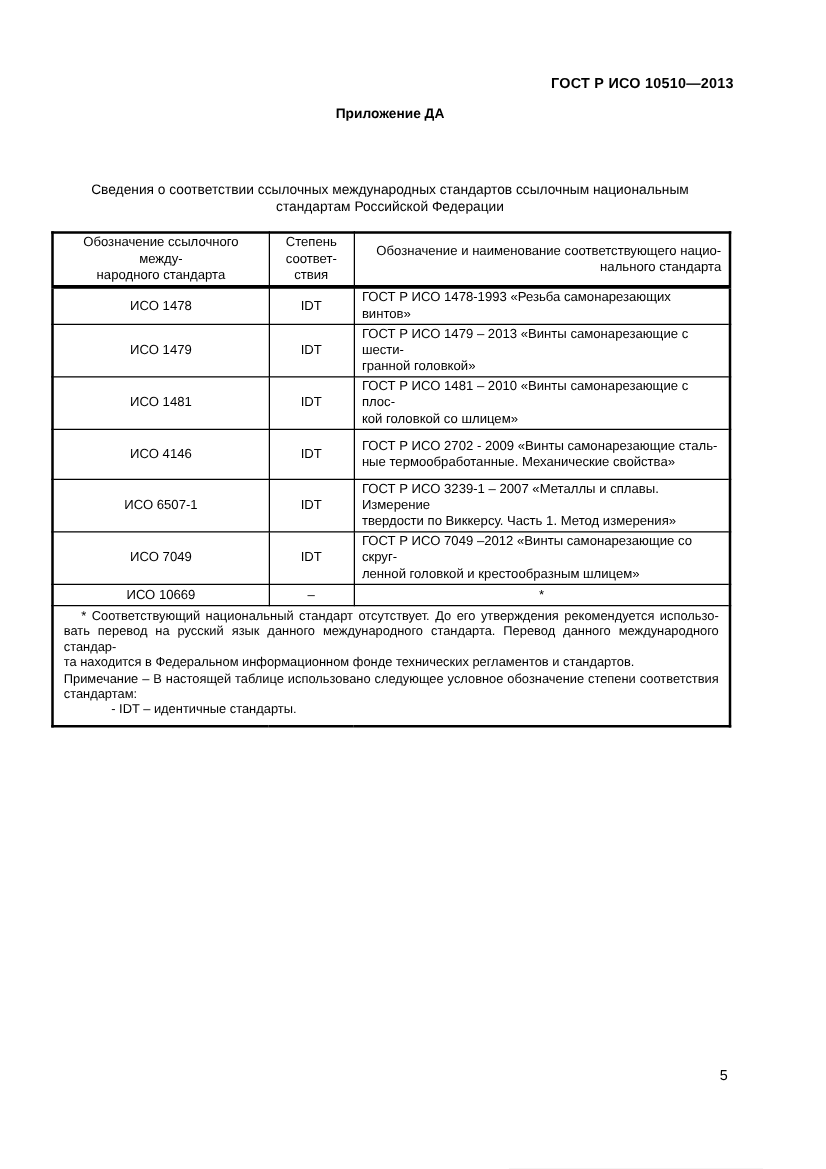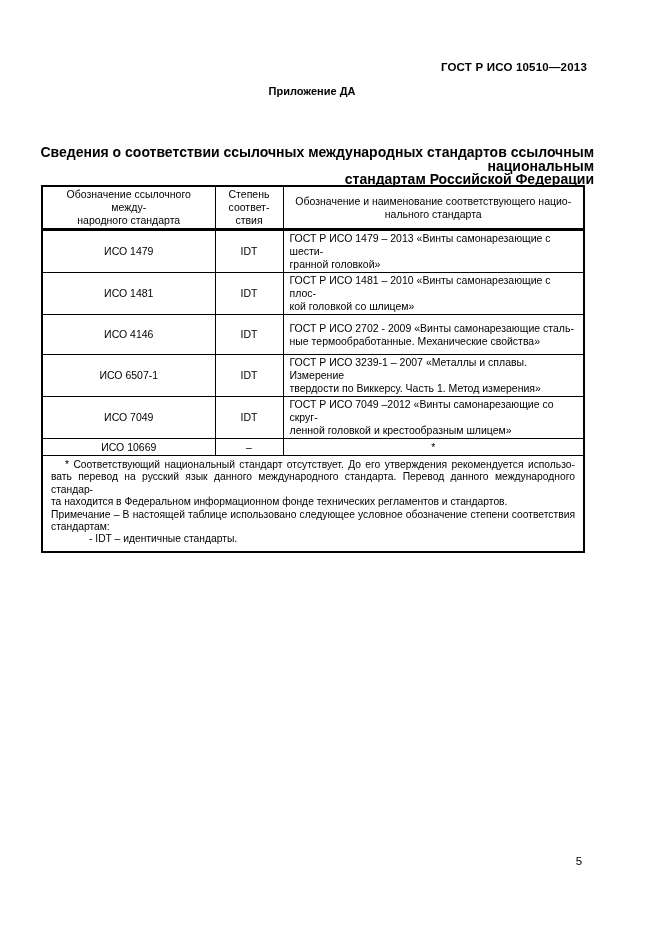--- a/index.html
+++ b/index.html
@@ -38,23 +38,23 @@
     width: 542px;
     text-align: center;
     font-size: 11px;
     font-weight: bold;
   }
   .section-title {
     position: absolute;
     top: 146px;
     left: 30px;
     width: 564px;
-    text-align: right;
-    font-size: 14px;
-    font-weight: bold;
+    text-align: center;
+    font-size: 11px;
+    font-weight: normal;
     line-height: 13.5px;
     white-space: pre-line;
   }
   table.std-table {
     position: absolute;
     left: 41px;
     top: 185px;
     width: 542px;
     border-collapse: collapse;
     table-layout: fixed;
@@ -116,25 +116,30 @@
 стандартам Российской Федерации</div>
 
   <table class="std-table">
     <thead>
       <tr class="h-header">
         <th class="c1">Обозначение ссылочного между-
 народного стандарта</th>
         <th class="c2">Степень
 соответ-
 ствия</th>
-        <th class="c3" style="text-align:center">Обозначение и наименование соответствующего нацио-
+        <th class="c3" style="text-align:right">Обозначение и наименование соответствующего нацио-
 нального стандарта</th>
       </tr>
     </thead>
     <tbody>
+      <tr class="h-r0">
+        <td class="c1">ИСО 1478</td>
+        <td class="c2">IDT</td>
+        <td class="c3">ГОСТ Р ИСО 1478-1993 «Резьба самонарезающих винтов»</td>
+      </tr>
       <tr class="h-r1">
         <td class="c1">ИСО 1479</td>
         <td class="c2">IDT</td>
         <td class="c3">ГОСТ Р ИСО 1479 – 2013 «Винты самонарезающие с шести-
 гранной головкой»</td>
       </tr>
       <tr class="h-r2">
         <td class="c1">ИСО 1481</td>
         <td class="c2">IDT</td>
         <td class="c3">ГОСТ Р ИСО 1481 – 2010 «Винты самонарезающие с плос-

